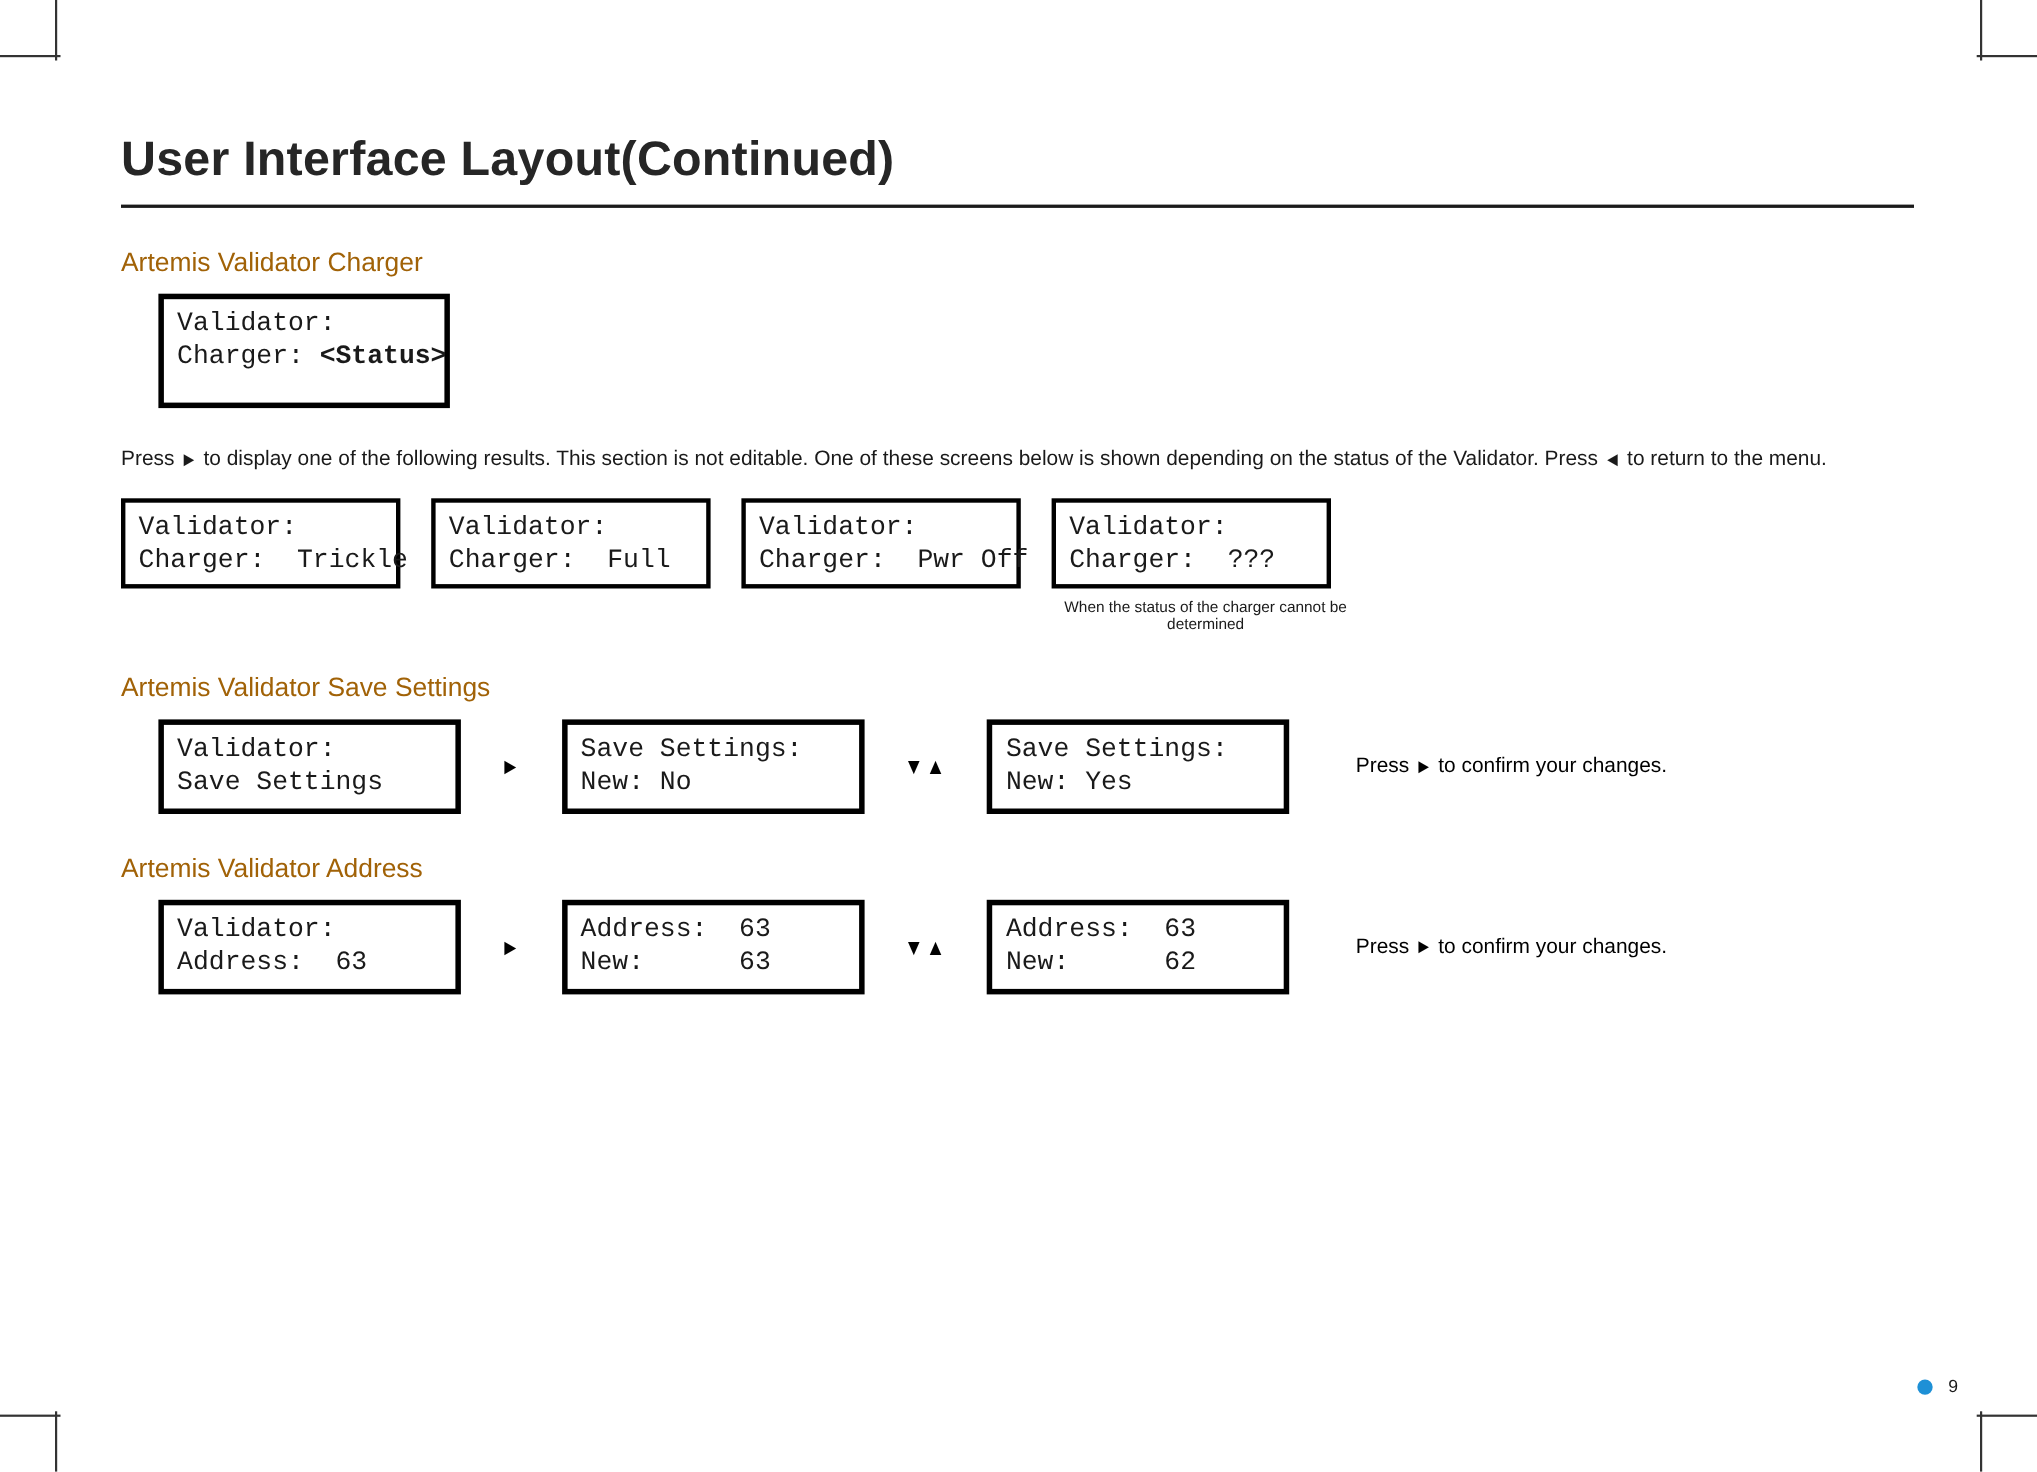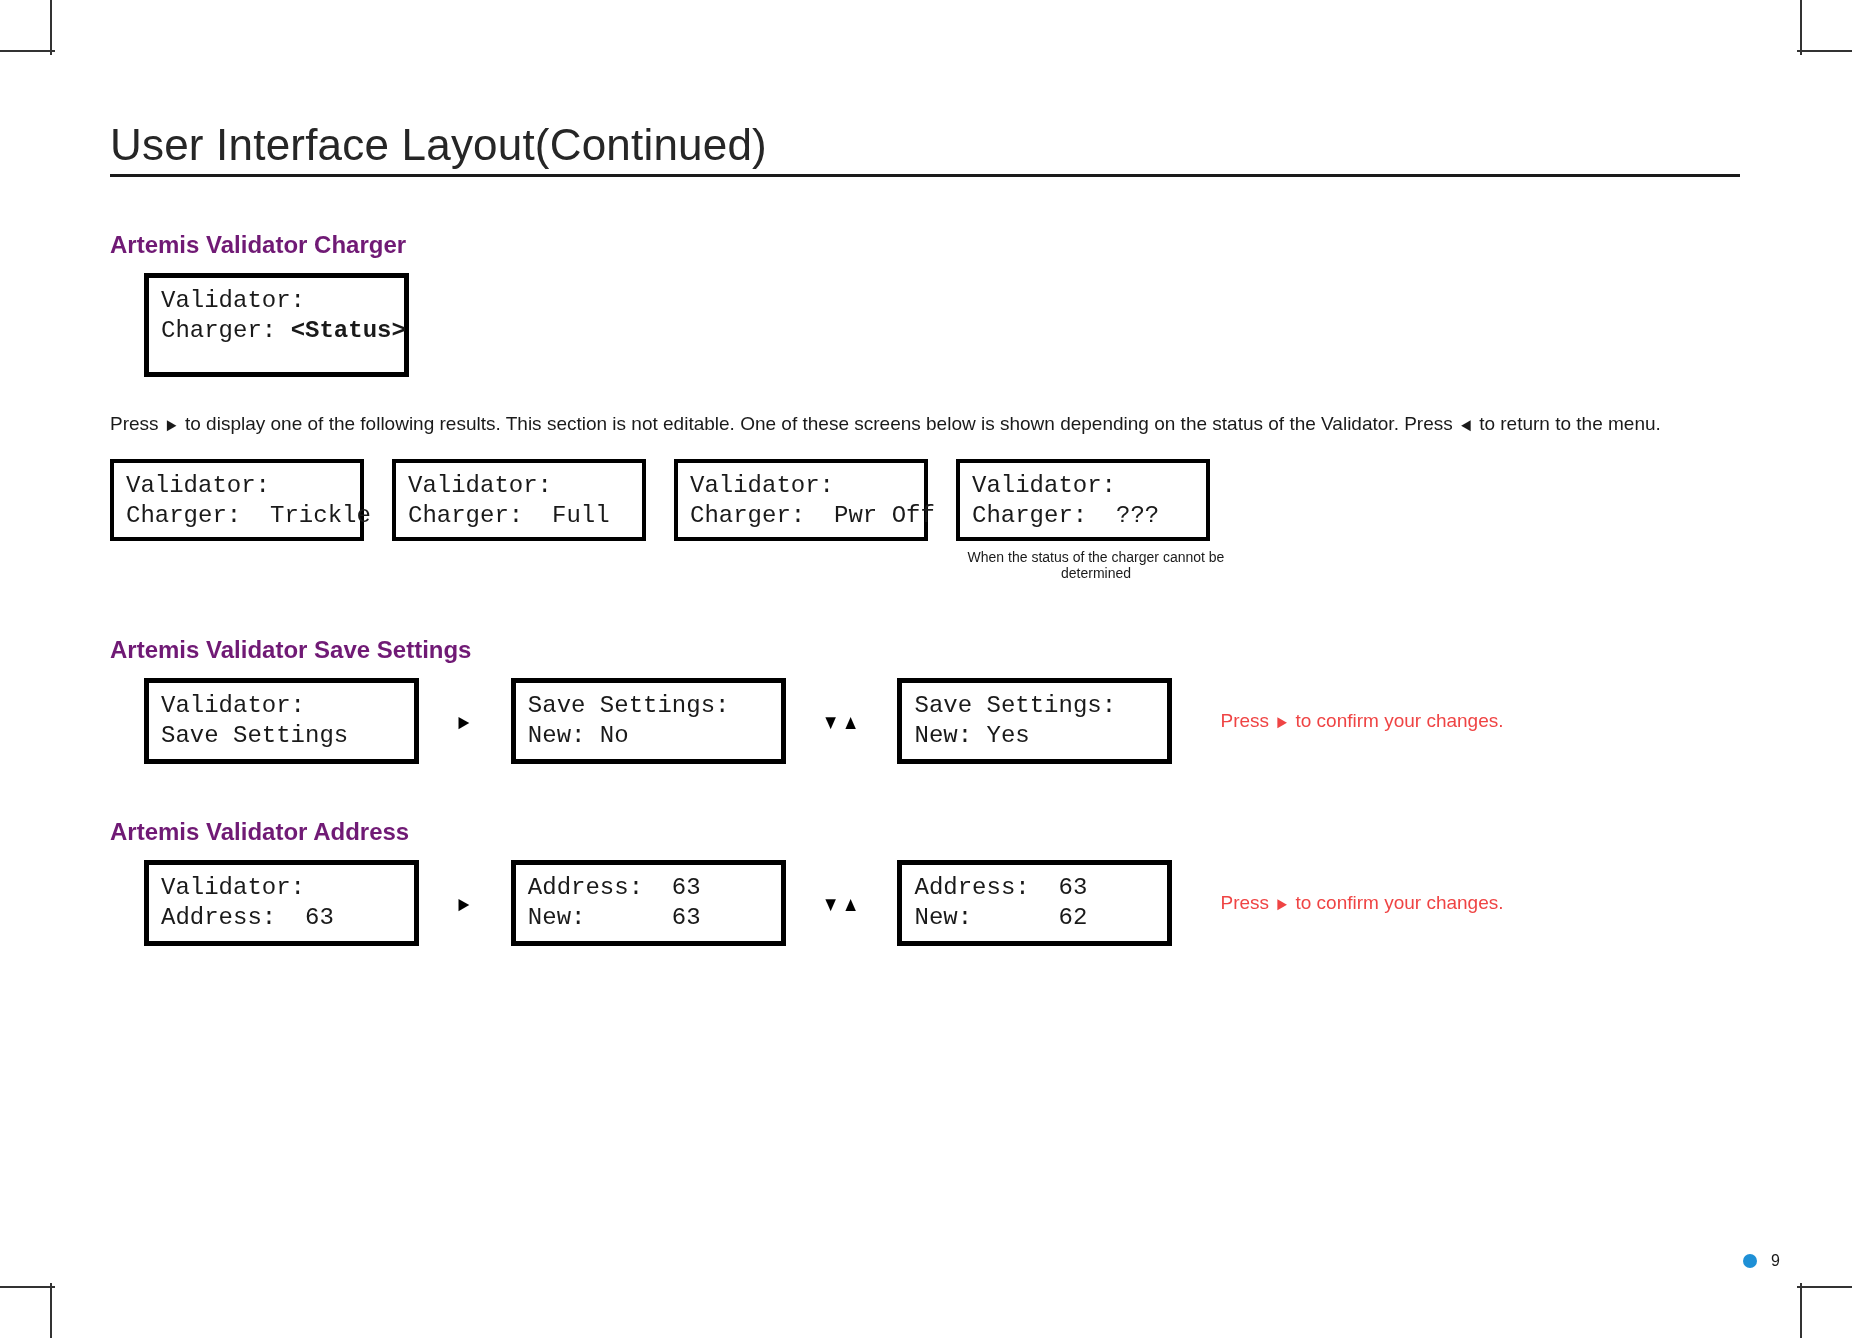--- a/index.html
+++ b/index.html
@@ -1,35 +1,35 @@
 <!DOCTYPE html>
 <html><head>
   <meta charset="utf-8">
   <style>
     * { box-sizing: border-box; margin: 0; padding: 0; }
     html, body { width: 1852px; height: 1338px; background: #fff; font-family: "Myriad Pro", "Segoe UI", Arial, sans-serif; color: #1a1a1a; position: relative; }
     .crop-mark { position: absolute; background: #333; }
     .crop-mark.h { height: 2px; width: 55px; }
     .crop-mark.v { width: 2px; height: 55px; }
     .page { position: absolute; left: 110px; top: 120px; width: 1630px; }
-    .title { font-size: 44px; font-weight: 400; letter-spacing: 0.2px; color: #262626; padding-bottom: 4px; border-bottom: 3px solid #1a1a1a; margin-bottom: 28px; }
-    .subhead { font-size: 24px; font-weight: 700; color: #701a75; margin-bottom: 14px; margin-top: 54px; }
+    .title { font-size: 44px; font-weight: 700; letter-spacing: 0.2px; color: #262626; padding-bottom: 16px; border-bottom: 3px solid #1a1a1a; margin-bottom: 28px; }
+    .subhead { font-size: 24px; font-weight: 400; color: #a16207; margin-bottom: 14px; margin-top: 36px; }
     .lcd { border: 4px solid #000; background: #fff; padding: 6px 12px 10px; font-family: "Courier New", Courier, monospace; font-size: 24px; line-height: 1.25; white-space: pre; }
     .lcd.id-box { border-width: 5px; padding: 8px 12px 26px; width: 265px; margin-left: 34px; }
     .lcd .bold { font-weight: 700; }
     .body-text { font-family: Arial, Helvetica, sans-serif; font-size: 19px; color: #1a1a1a; margin: 34px 0 22px; line-height: 1.35; }
     .tri { font-family: Arial, sans-serif; font-size: 16px; display: inline-block; transform: scaleY(1.15); }
     .row { display: flex; align-items: flex-start; gap: 28px; }
     .status-row .lcd { width: 254px; height: 82px; border-width: 4px; padding: 8px 12px; }
     .note { font-family: Arial, sans-serif; font-size: 14px; text-align: center; color: #1a1a1a; width: 280px; margin-top: 8px; line-height: 1.2; }
     .flow-row { display: flex; align-items: center; gap: 36px; margin-left: 34px; }
     .flow-row .lcd { width: 275px; height: 86px; border-width: 5px; padding: 8px 12px; }
     .arrow-cell { font-family: Arial, sans-serif; font-size: 20px; color: #000; letter-spacing: 2px; }
     .arrow-cell .tri { font-size: 18px; }
-    .confirm-text { font-family: Arial, Helvetica, sans-serif; font-size: 19px; color: #ef4444; margin-left: 12px; }
+    .confirm-text { font-family: Arial, Helvetica, sans-serif; font-size: 19px; color: #000000; margin-left: 24px; }
     .page-num-wrap { position: absolute; right: 72px; bottom: 68px; display: flex; align-items: center; gap: 14px; }
     .dot { width: 14px; height: 14px; border-radius: 50%; background: #1e90d6; }
     .page-num { font-family: Arial, sans-serif; font-size: 16px; color: #1a1a1a; }
   </style>
 </head>
 <body>
 
 <div class="crop-mark v" style="left:50px; top:0;"></div>
 <div class="crop-mark h" style="left:0; top:50px;"></div>
 <div class="crop-mark v" style="right:50px; top:0;"></div>

